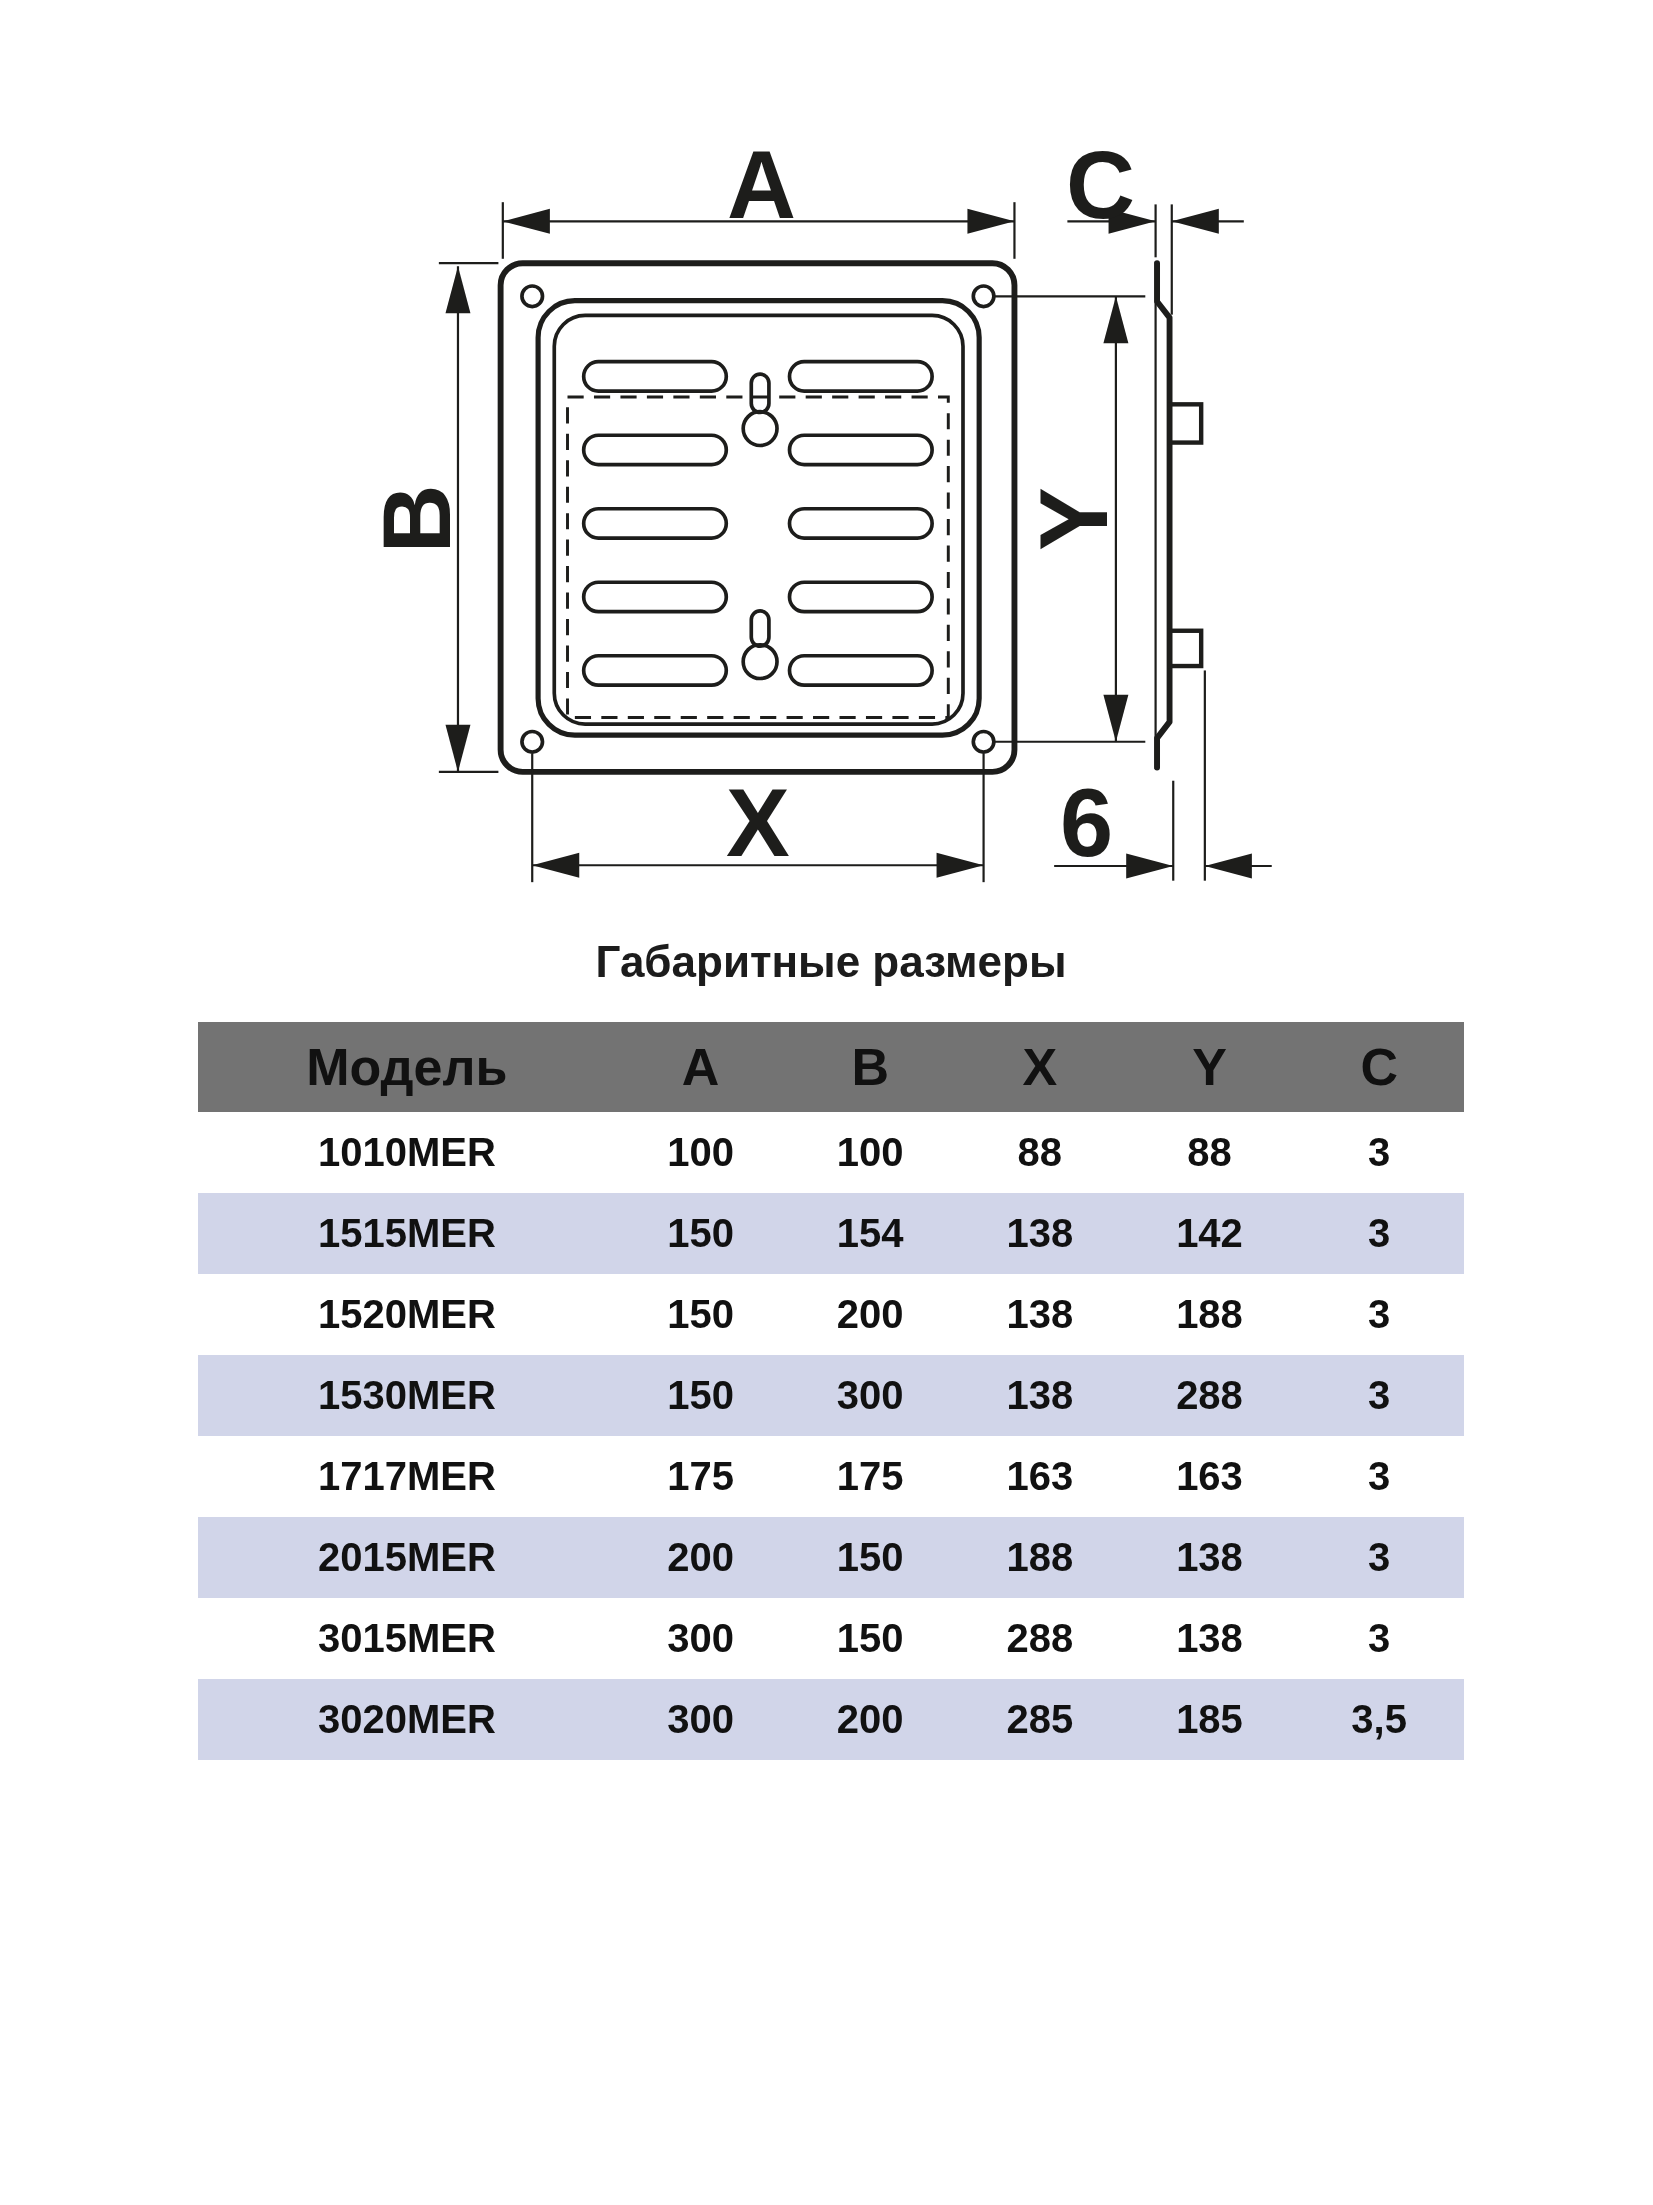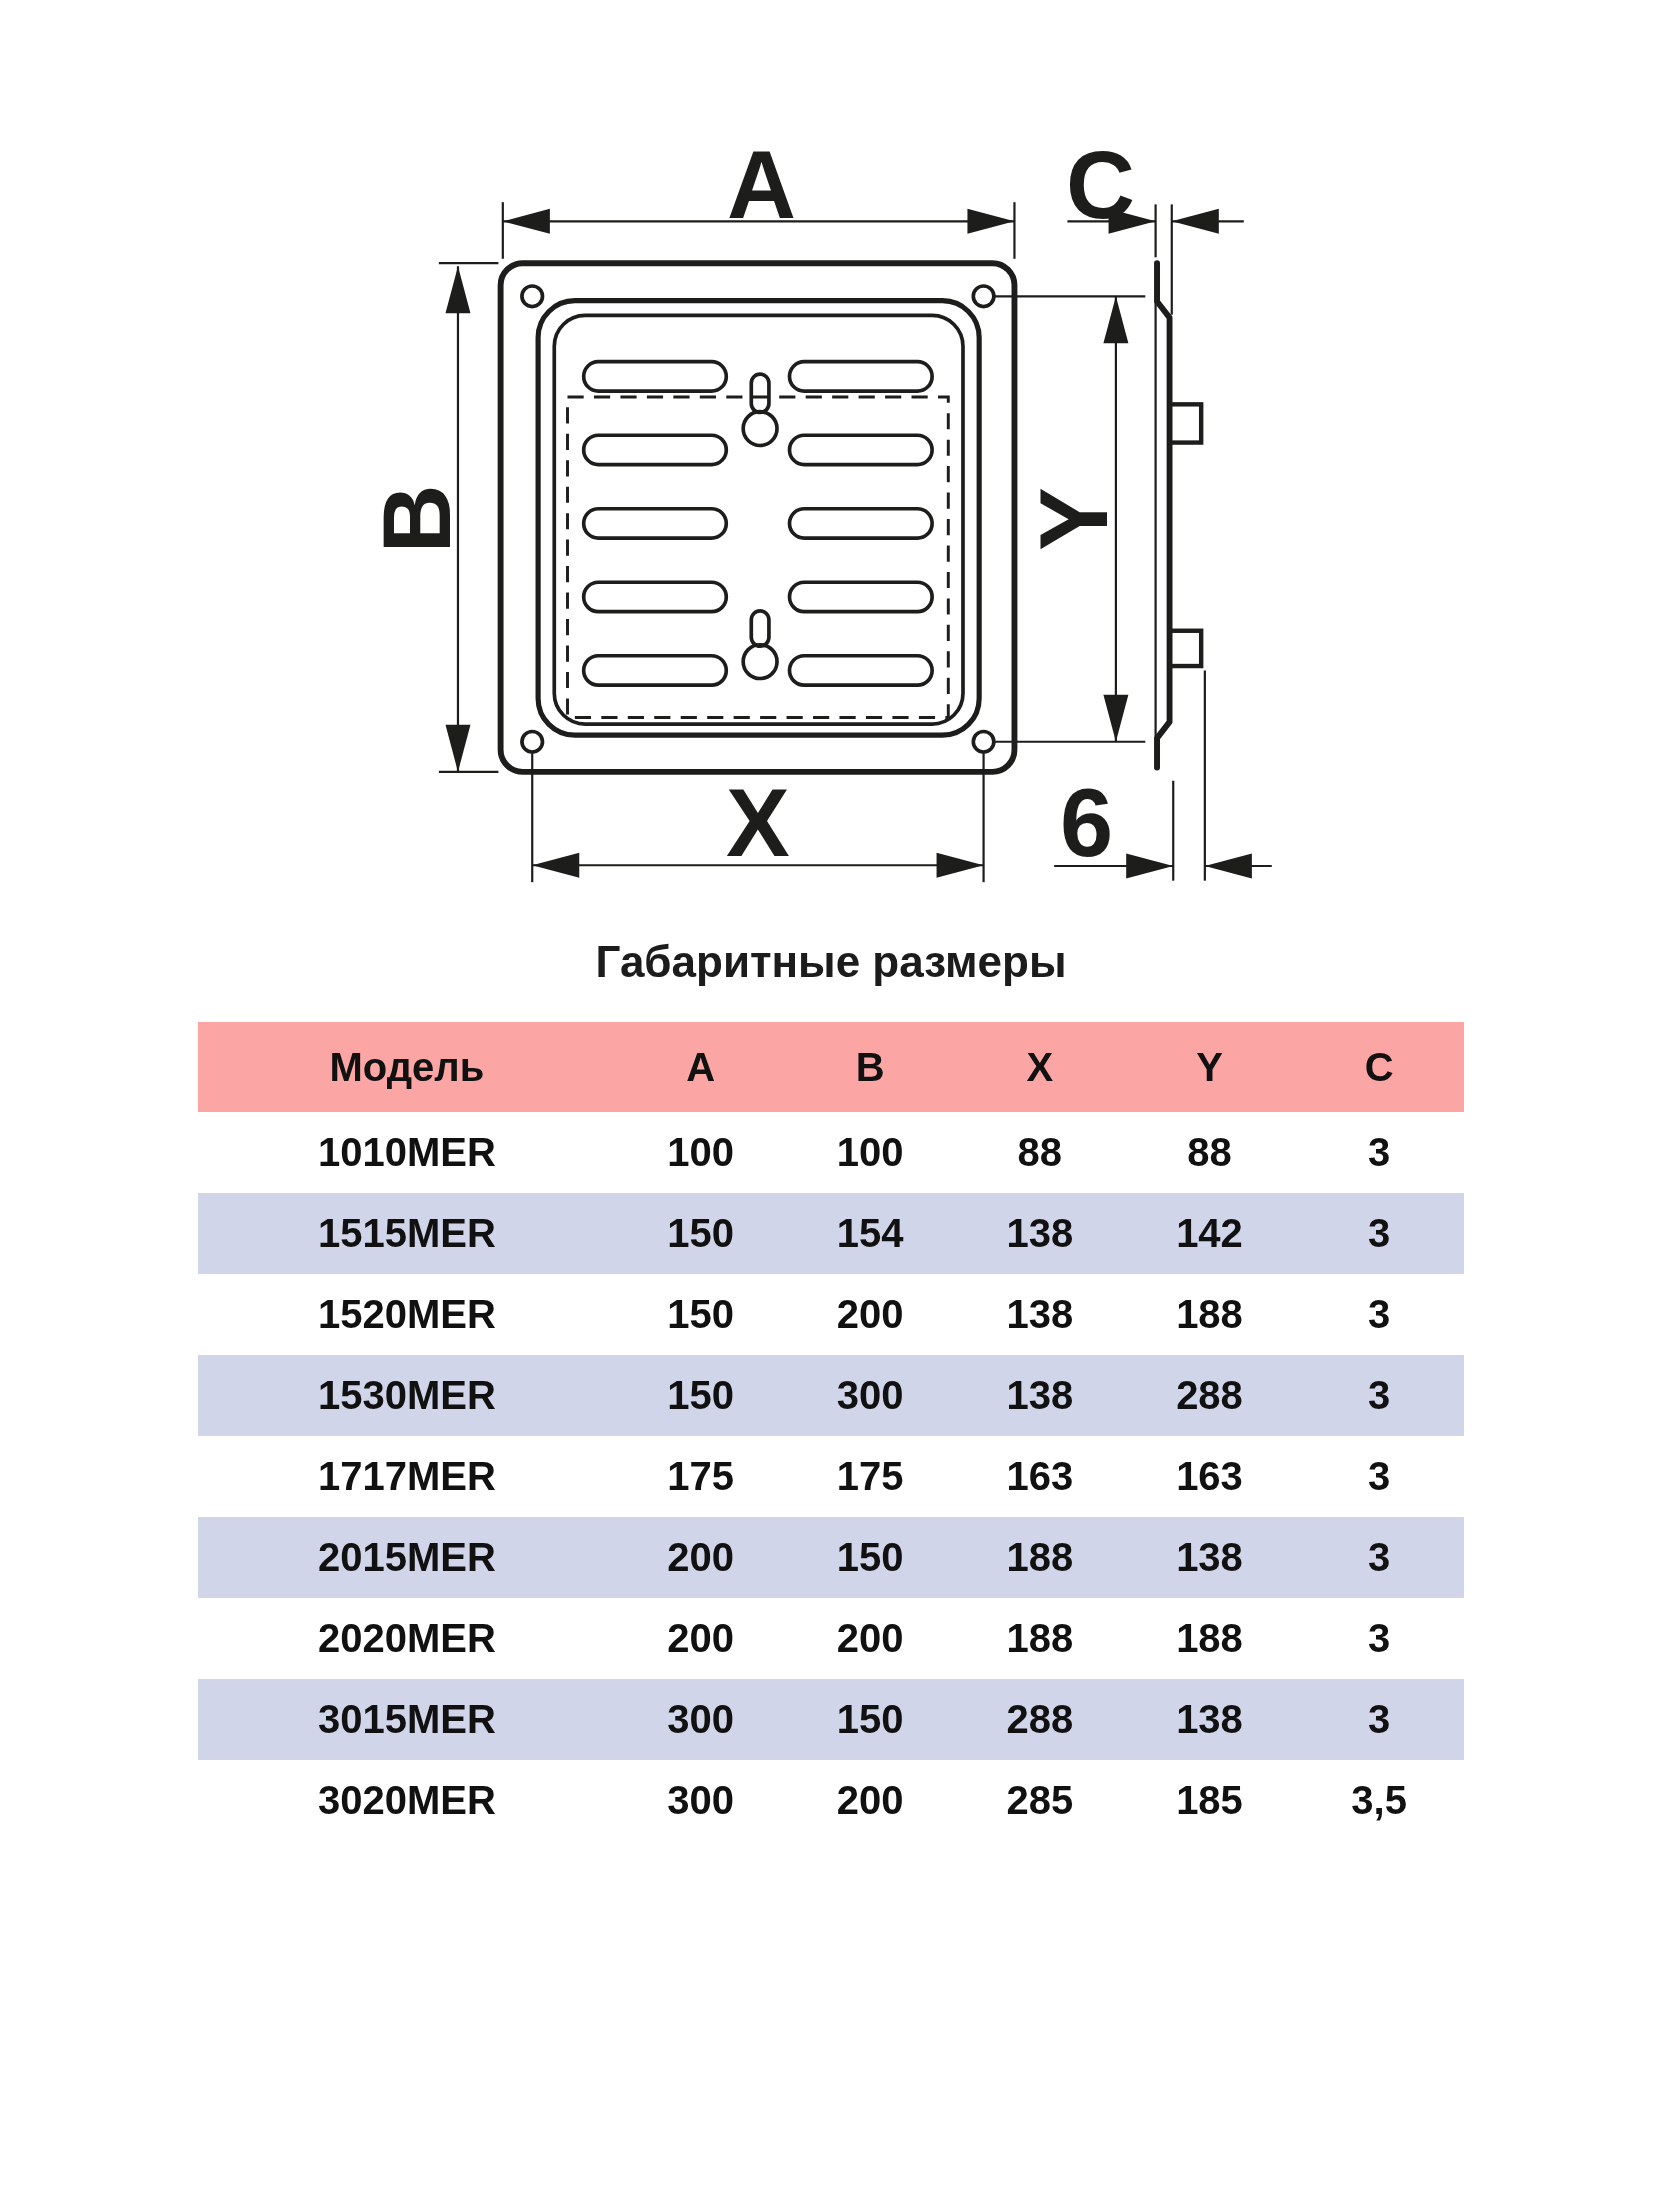--- a/index.html
+++ b/index.html
@@ -11,21 +11,21 @@
   .page-title{
     position:absolute;left:198px;top:937px;width:1266px;
     text-align:center;font-size:44px;line-height:50px;font-weight:bold;color:#1c1c1c;
     letter-spacing:0px;
   }
   table.dim-table{
     position:absolute;left:198px;top:1022px;width:1266px;
     border-collapse:collapse;table-layout:fixed;
   }
   table.dim-table th{
-    height:90px;background:#fca5a5;font-size:40px;font-weight:bold;
+    height:90px;background:#737373;font-size:52px;font-weight:bold;
     text-align:center;vertical-align:middle;padding:0;
   }
   table.dim-table td{
     height:81px;font-size:40px;font-weight:bold;text-align:center;
     vertical-align:middle;padding:0;background:#ffffff;
   }
   table.dim-table tbody tr:nth-child(even) td{background:#d1d5e9;}
 </style>
 </head>
 <body>
@@ -197,28 +197,20 @@
       </tr>
       <tr>
         <td>2015MER</td>
         <td>200</td>
         <td>150</td>
         <td>188</td>
         <td>138</td>
         <td>3</td>
       </tr>
       <tr>
-        <td>2020MER</td>
-        <td>200</td>
-        <td>200</td>
-        <td>188</td>
-        <td>188</td>
-        <td>3</td>
-      </tr>
-      <tr>
         <td>3015MER</td>
         <td>300</td>
         <td>150</td>
         <td>288</td>
         <td>138</td>
         <td>3</td>
       </tr>
       <tr>
         <td>3020MER</td>
         <td>300</td>

